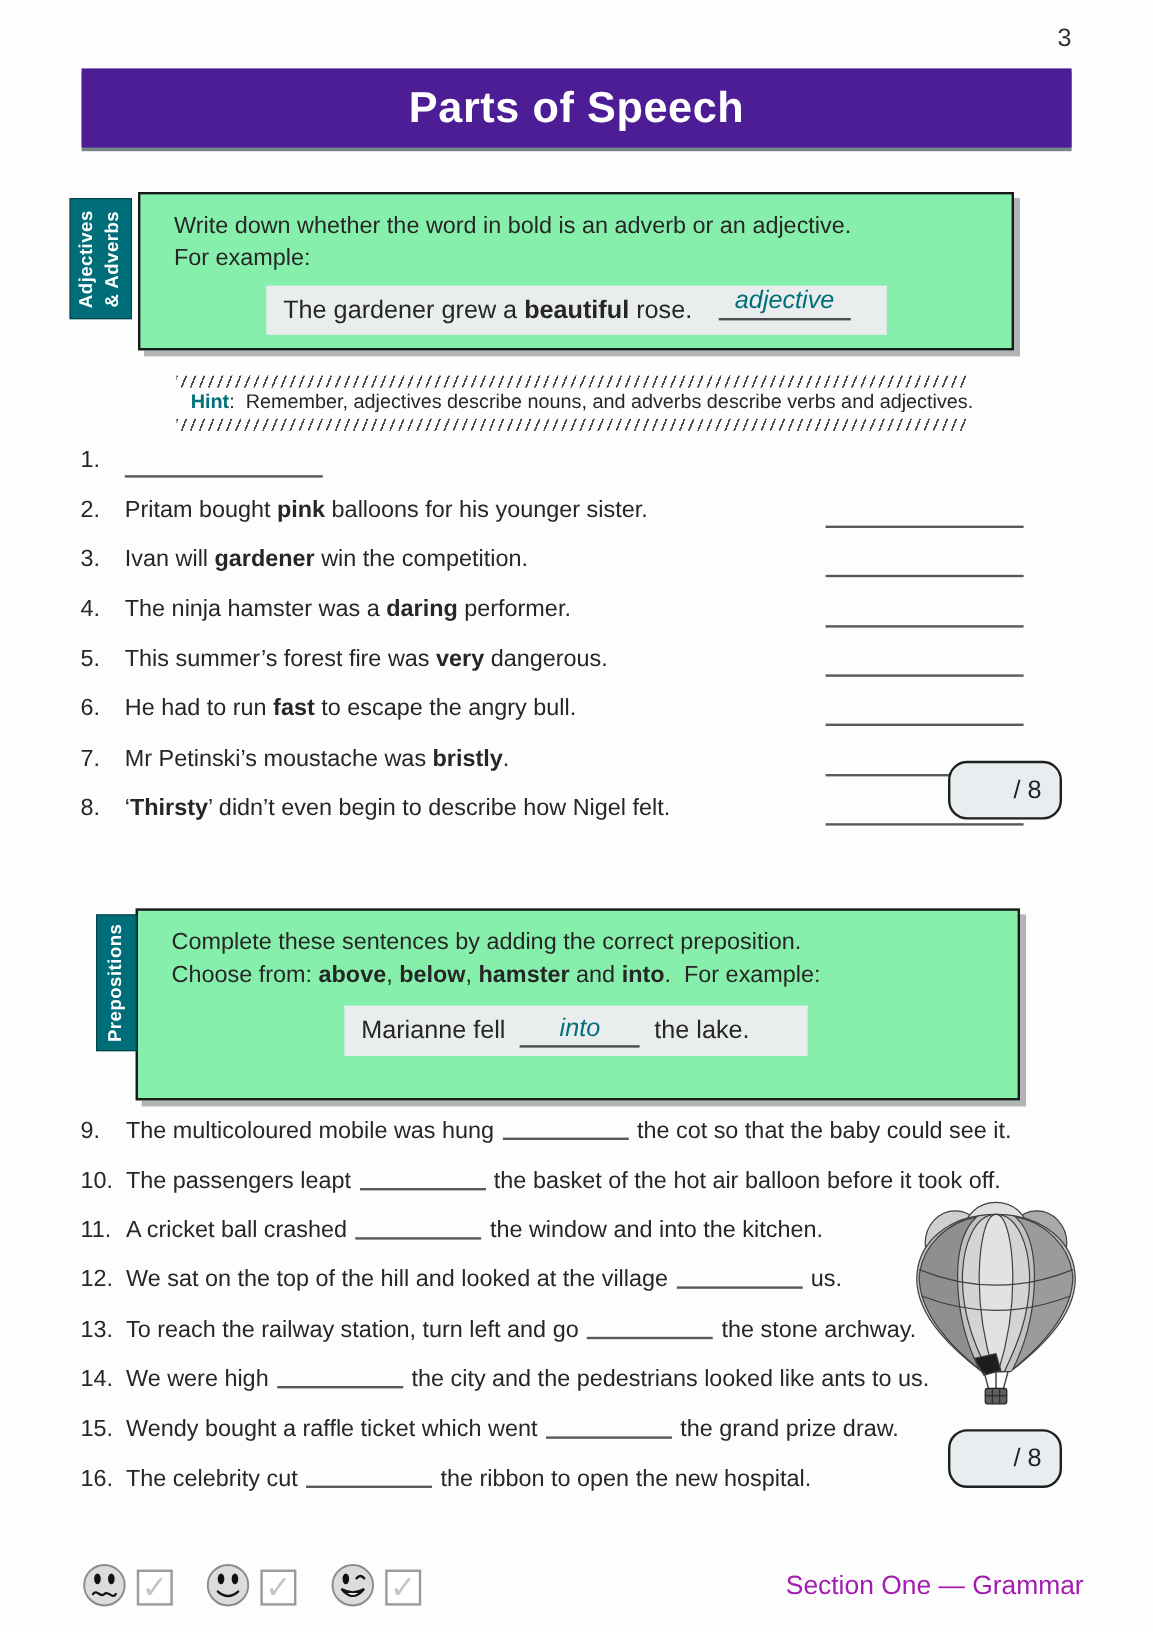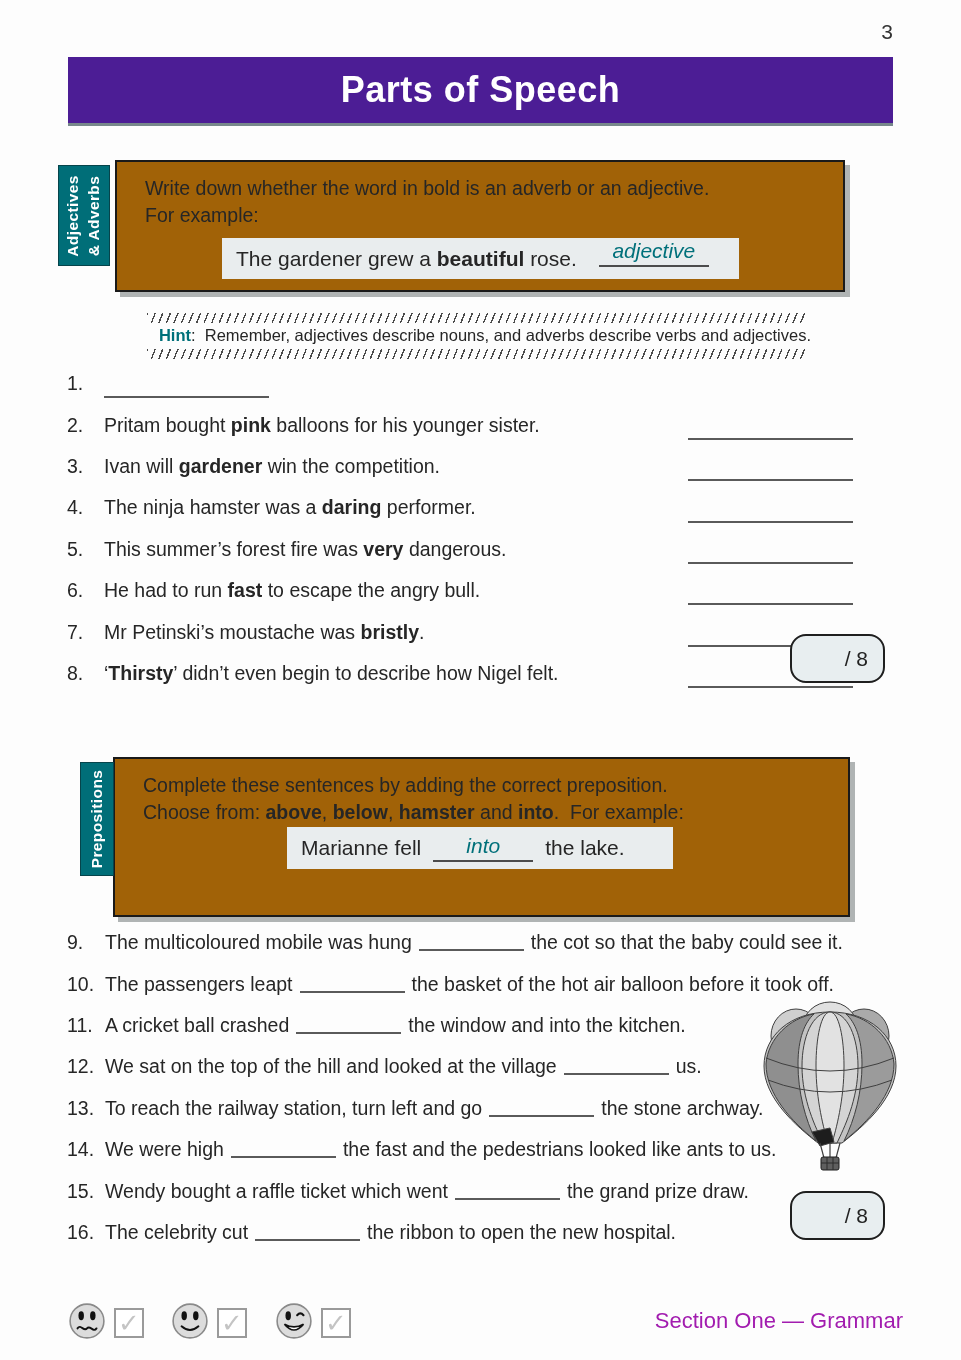--- a/index.html
+++ b/index.html
@@ -14,21 +14,21 @@
   
   .title-banner {
     position:absolute; left:68px; top:57px; width:825px; height:66px;
     background:#4c1d95; display:flex; align-items:center; justify-content:center;
     box-shadow:0 3px 0 rgba(10,40,45,.55);
   }
   .title-banner h1 { color:#fff; font-size:36px; font-weight:bold; letter-spacing:.5px; }
 
   
   .inst-box {
-    position:absolute; background:#a16207; border:2px solid #1a1a1a;
+    position:absolute; background:#86efac; border:2px solid #1a1a1a;
     box-shadow:5px 5px 0 #b0b4b4; padding:13px 20px 0 28px;
   }
   .box1 { left:115px; top:160px; width:730px; height:132px; }
   .box2 { left:113px; top:757px; width:737px; height:160px; }
   .inst { font-size:19.5px; line-height:27px; white-space:pre-wrap; }
   .inst b { font-weight:bold; }
 
   .side-tab {
     position:absolute; background:#006e78; border:1px solid #06444b; z-index:3;
   }
@@ -41,21 +41,21 @@
     color:#fff; font-weight:bold; font-size:15.5px; line-height:1.35;
     letter-spacing:.4px; white-space:nowrap; text-align:center;
   }
 
   
   .example {
     position:absolute; background:#e9edee; display:flex; align-items:center;
     font-size:21px;
   }
   .example1 { left:105px; top:76px; width:517px; height:41px; padding:0 14px; }
-  .example2 { left:172px; top:68px; width:386px; height:42px; padding:0 14px; }
+  .example2 { left:172px; top:79px; width:386px; height:42px; padding:0 14px; }
   .ex-sentence { white-space:pre-wrap;text-align:center; }
   .ex-answer {
     color:#00707a; font-style:italic; font-size:21px; text-align:center;
     border-bottom:2px solid #4c4c4c; padding:0 8px 2px 8px; margin:0 10px 12px 22px;
     min-width:110px; display:inline-block;
   }
   .example2 .ex-answer { margin:0 12px; min-width:100px; }
 
   
   .hint { position:absolute; left:143px; top:313px; width:668px; }
@@ -225,21 +225,21 @@
       <div class="q-row">
         <span class="q-num">12.</span>
         <span class="q-text"><span>We sat on the top of the hill and looked at the village</span><span class="blank-inline"></span><span>us.</span></span>
       </div>
       <div class="q-row">
         <span class="q-num">13.</span>
         <span class="q-text"><span>To reach the railway station, turn left and go</span><span class="blank-inline"></span><span>the stone archway.</span></span>
       </div>
       <div class="q-row">
         <span class="q-num">14.</span>
-        <span class="q-text"><span>We were high</span><span class="blank-inline"></span><span>the fast and the pedestrians looked like ants to us.</span></span>
+        <span class="q-text"><span>We were high</span><span class="blank-inline"></span><span>the city and the pedestrians looked like ants to us.</span></span>
       </div>
       <div class="q-row">
         <span class="q-num">15.</span>
         <span class="q-text"><span>Wendy bought a raffle ticket which went</span><span class="blank-inline"></span><span>the grand prize draw.</span></span>
       </div>
       <div class="q-row">
         <span class="q-num">16.</span>
         <span class="q-text"><span>The celebrity cut</span><span class="blank-inline"></span><span>the ribbon to open the new hospital.</span></span>
       </div>
     </div>

